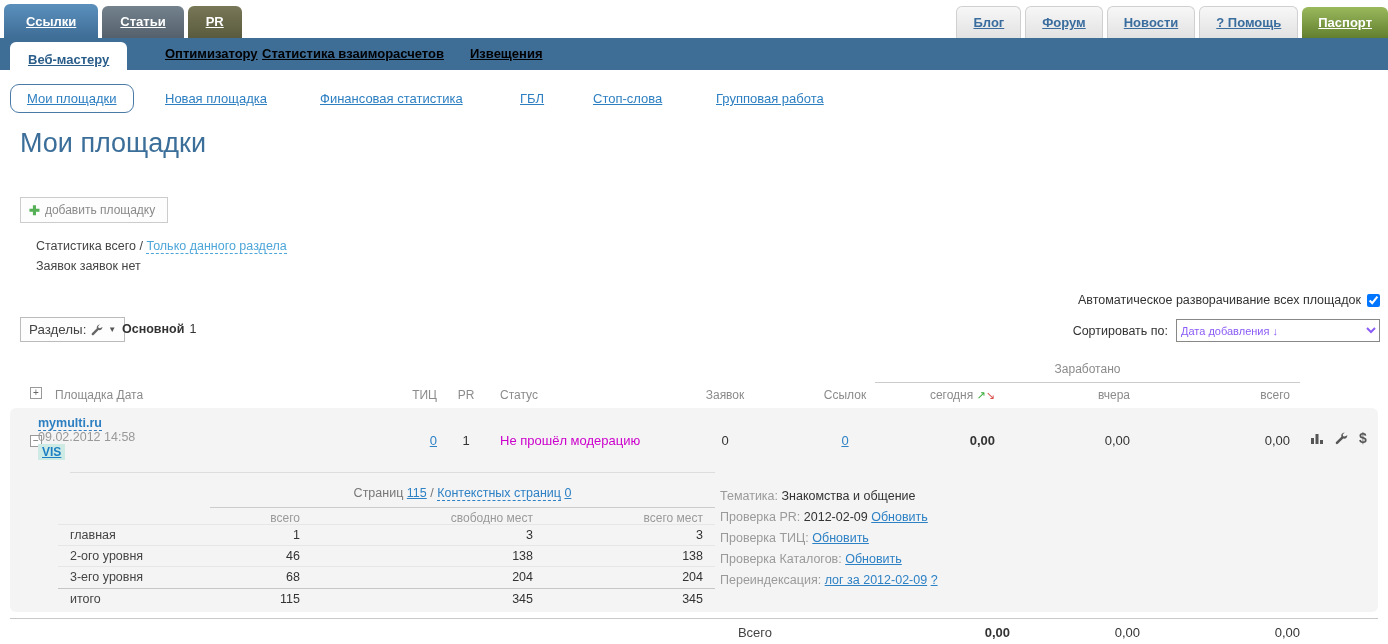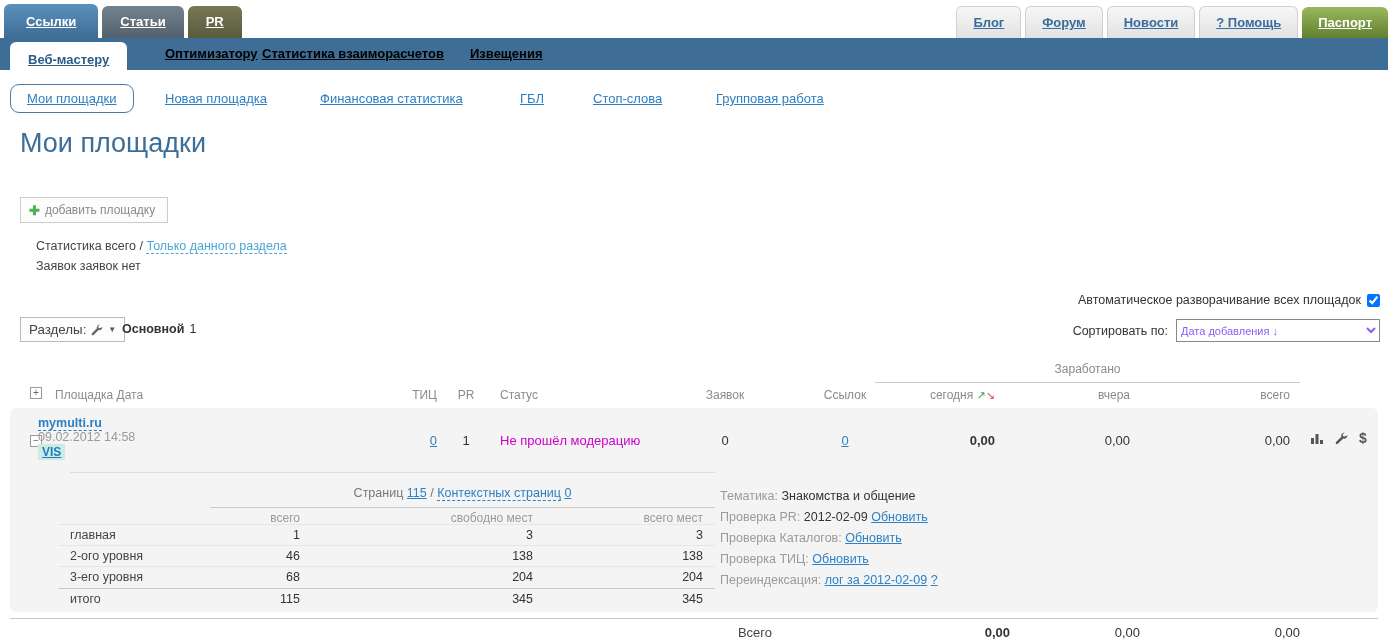--- a/index.html
+++ b/index.html
@@ -261,22 +261,22 @@
 
     <div class="pt-line dark" style="top:180px"></div>
     <div class="pt-label ptr3">итого</div>
     <div class="pt-v pt-c1 ptr3">115</div>
     <div class="pt-v pt-c2 ptr3">345</div>
     <div class="pt-v pt-c3 ptr3">345</div>
 
     <div class="details">
       <div><span class="lbl">Тематика: </span><span class="val">Знакомства и общение</span></div>
       <div><span class="lbl">Проверка PR: </span><span class="val">2012-02-09</span> <a class="plain">Обновить</a></div>
+      <div><span class="lbl">Проверка ТИЦ: </span><a class="plain">Обновить</a></div>
       <div><span class="lbl">Проверка Каталогов: </span><a class="plain">Обновить</a></div>
-      <div><span class="lbl">Проверка ТИЦ: </span><a class="plain">Обновить</a></div>
       <div><span class="lbl">Переиндексация: </span><a class="plain">лог за 2012-02-09</a> <a class="plain">?</a></div>
     </div>
   </div>
 
   <div class="totals-line"></div>
   <div class="tot t-label">Всего</div>
   <div class="tot t-today">0,00</div>
   <div class="tot t-yest">0,00</div>
   <div class="tot t-total">0,00</div>
 

